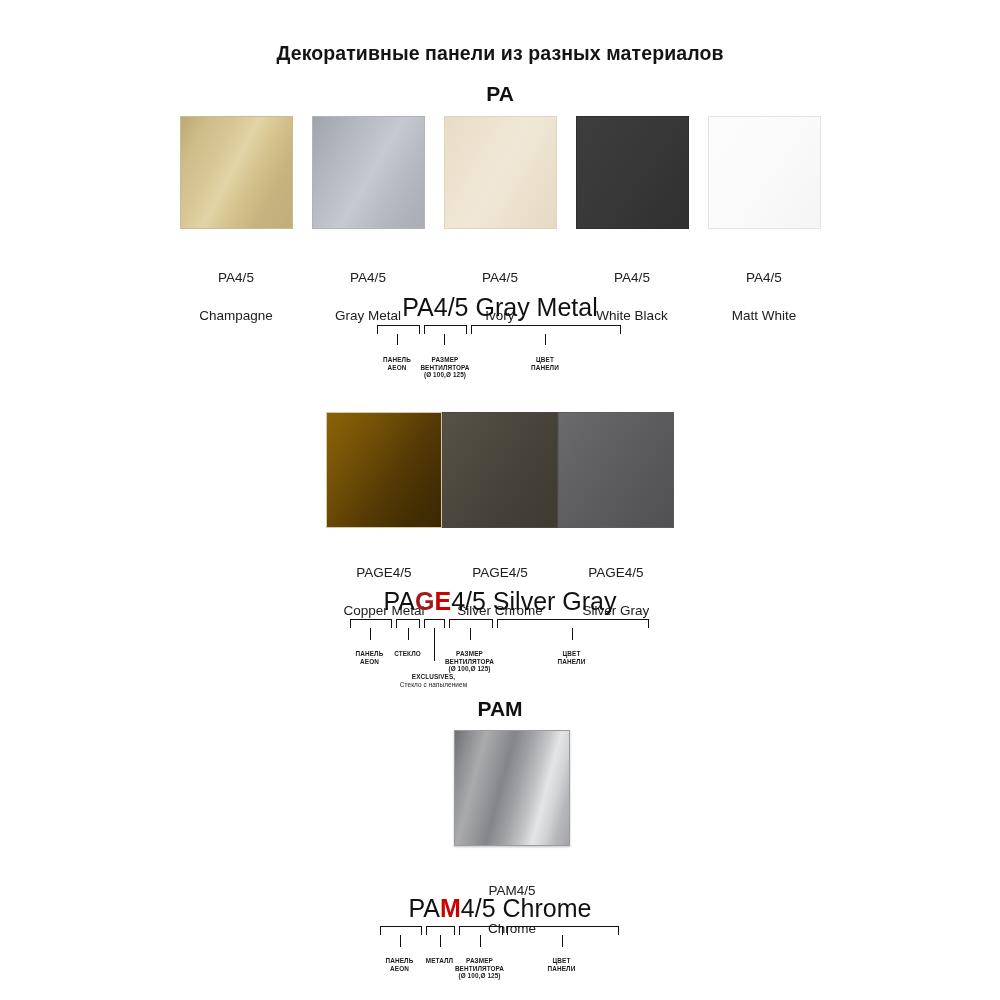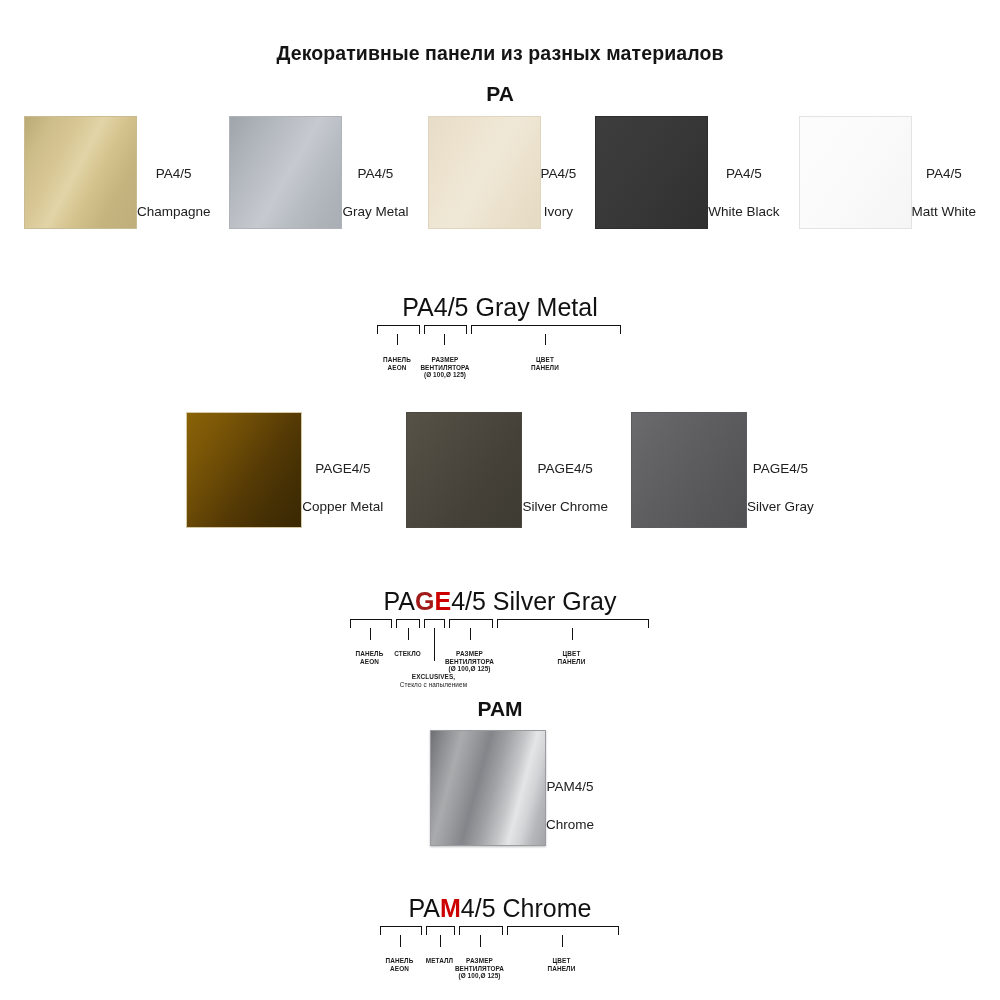--- a/index.html
+++ b/index.html
@@ -47,26 +47,26 @@
   #title-pam  { top: 697px; }
 
   
   .swatch-row {
     position: absolute;
     display: flex;
     justify-content: center;
     align-items: flex-start;
   }
   #row-pa   { top: 116px; left: 0; width: 1000px; gap: 19px; }
-  #row-page { top: 412px; left: 0; width: 1000px; gap: 23px; }
+  #row-page { top: 412px; left: 0; width: 1000px; }
   #row-pam  { top: 730px; left: 0; width: 1000px; gap: 20px; margin-left: 12px; }
 
   .swatch-cell {
     display: flex;
-    flex-direction: row;
+    flex-direction: column;
     align-items: center;
   }
   .swatch {
     box-sizing: border-box;
   }
   .swatch-label {
     margin-top: 20px;
     text-align: center;
     font-size: 13.5px;
     line-height: 19px;

